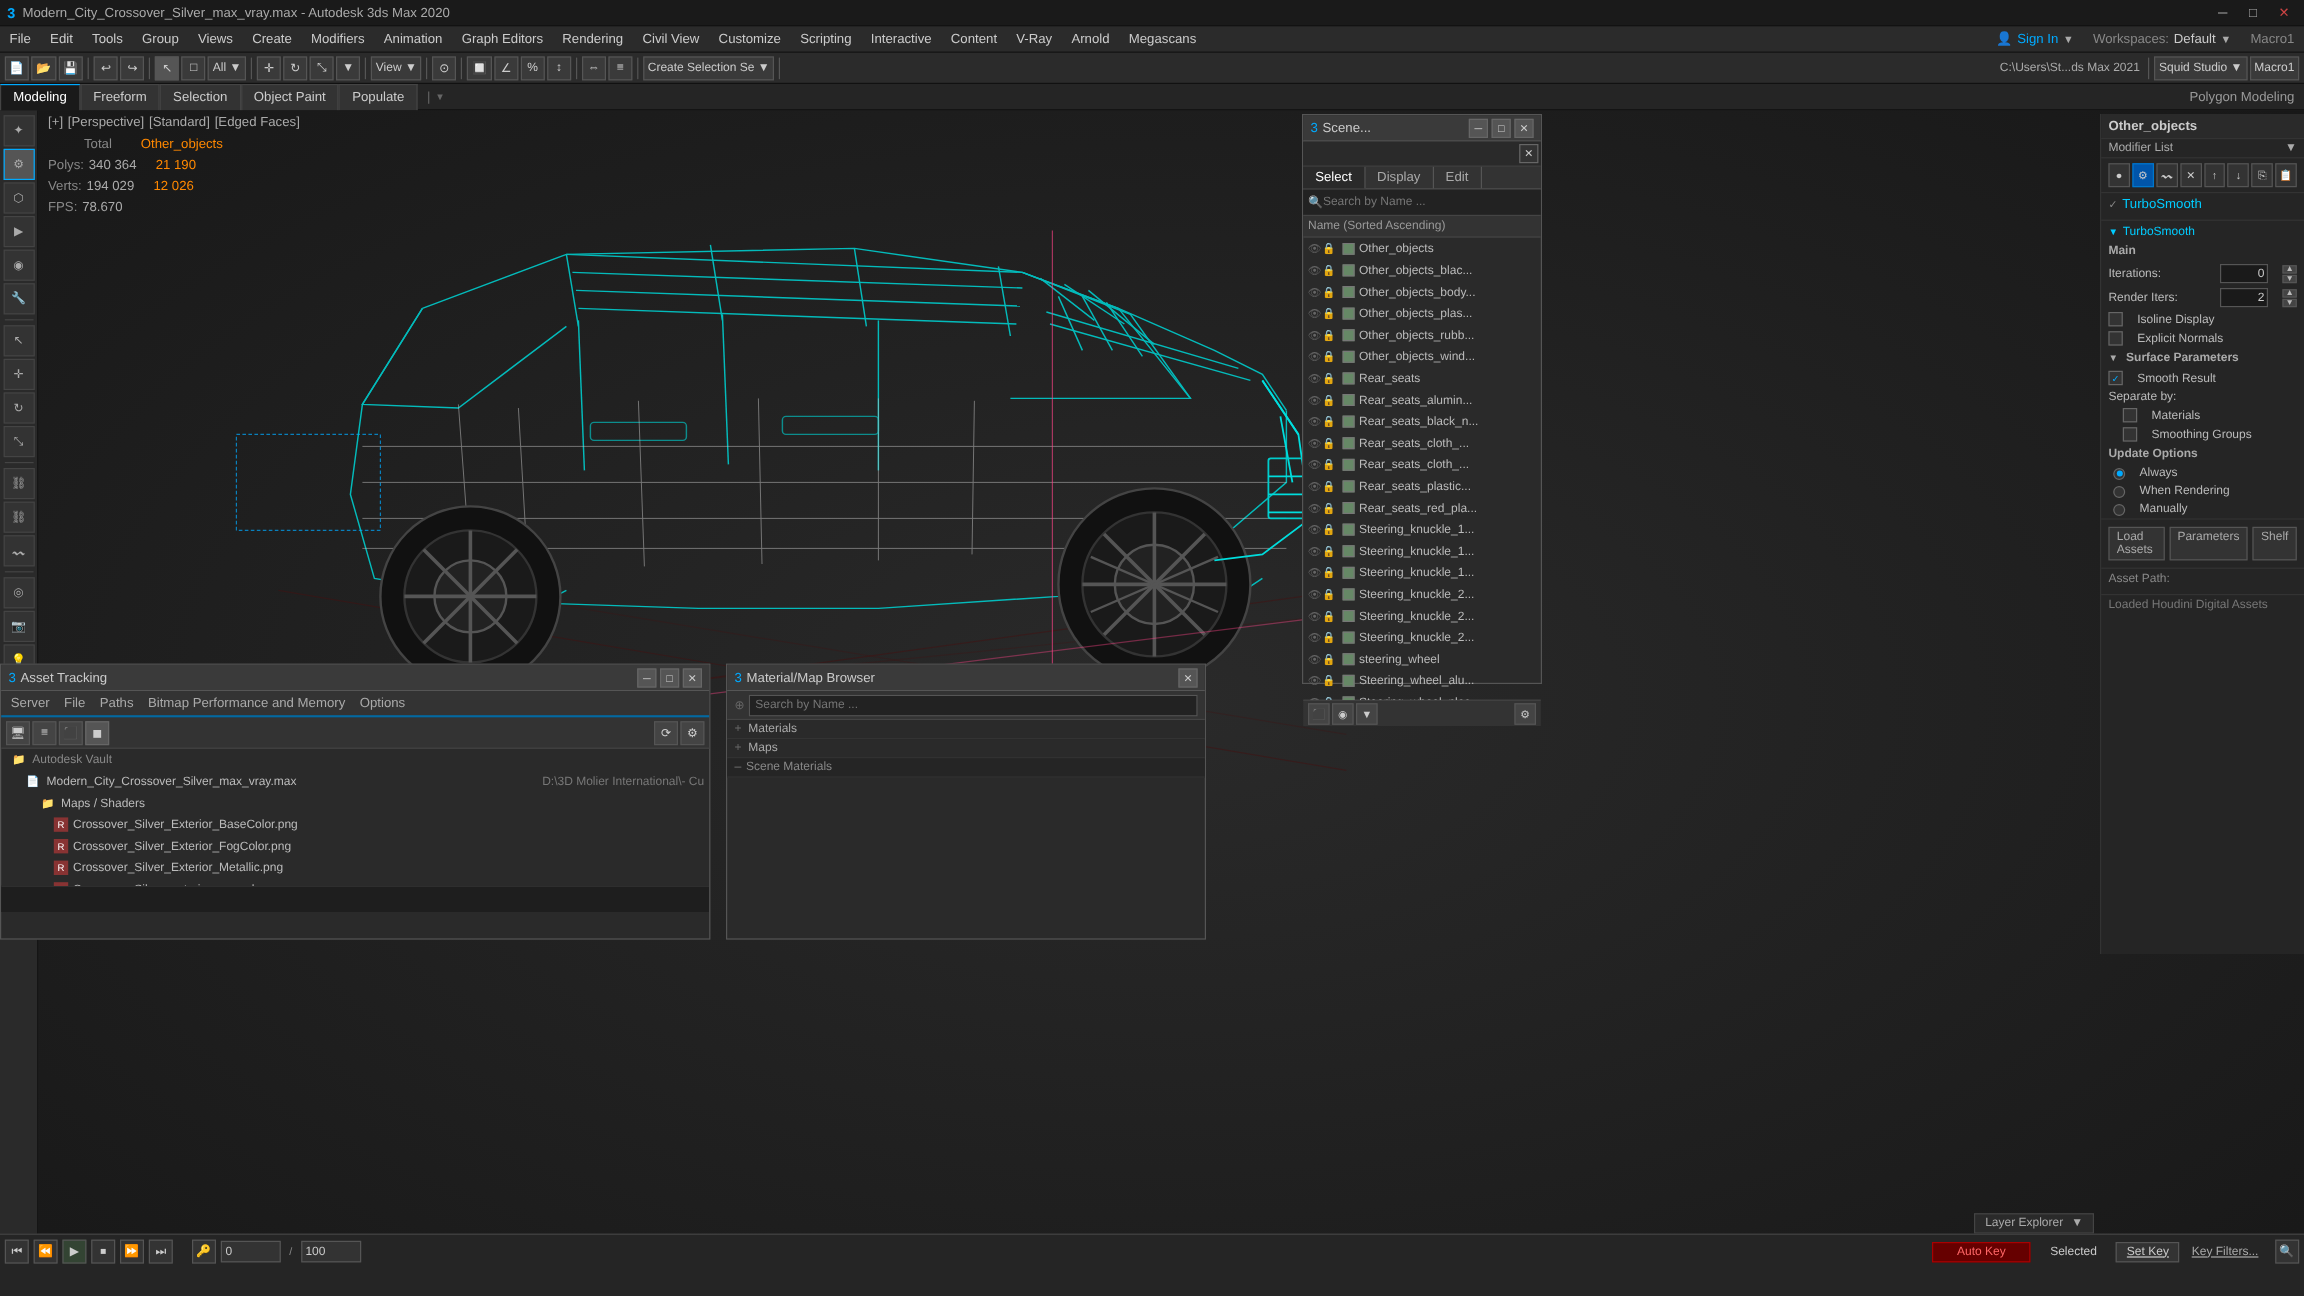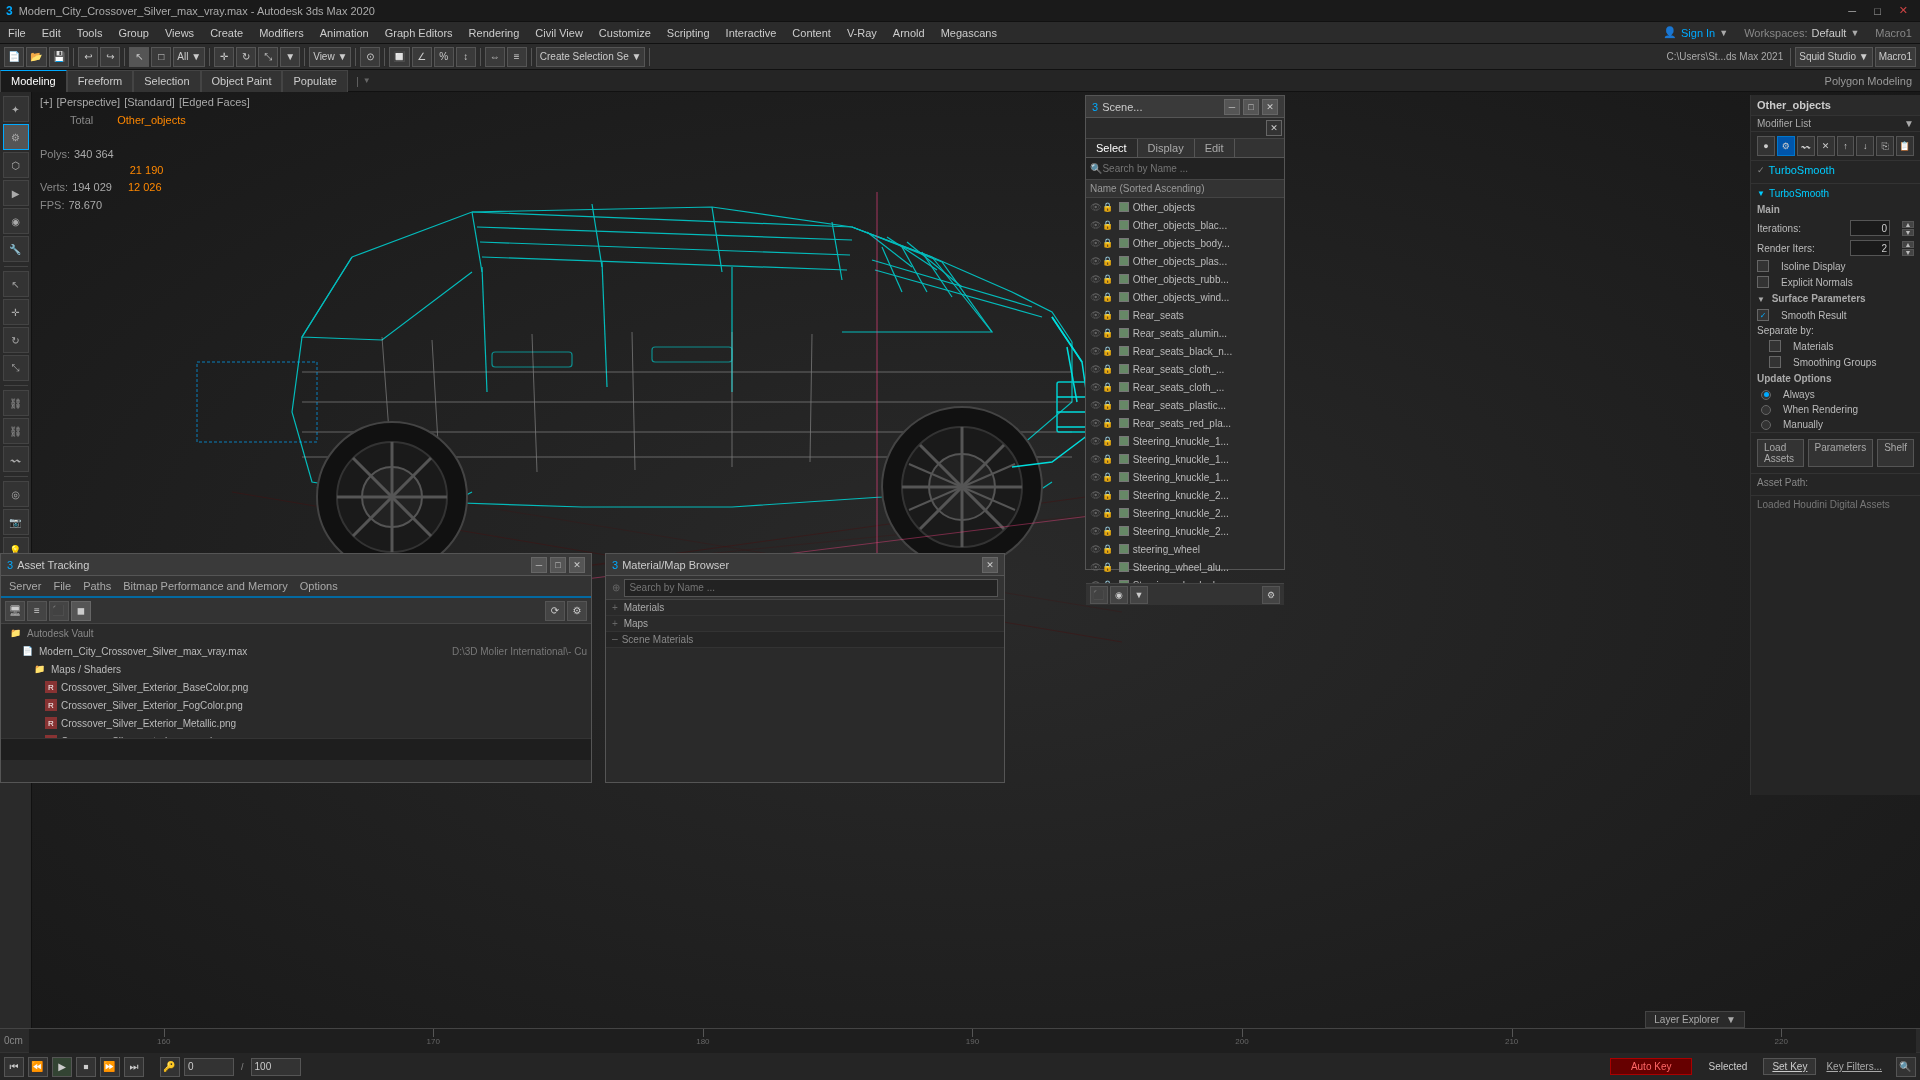--- a/index.html
+++ b/index.html
@@ -741,21 +741,21 @@
     </div>
 
     <div id="stats-box">
       <div style="display:flex;align-items:center;gap:4px;">
         <span style="color:#888;margin-left:30px;">Total</span>
         <span style="color:#ff8800;margin-left:20px;">Other_objects</span>
       </div>
       <div style="display:flex;align-items:center;gap:4px;">
         <span style="color:#888;">Polys:</span>
         <span>340 364</span>
-        <span style="color:#ff8800;margin-left:12px;margin-top:32px;">21 190</span>
+        <span style="color:#ff8800;margin-left:12px;">21 190</span>
       </div>
       <div style="display:flex;align-items:center;gap:4px;">
         <span style="color:#888;">Verts:</span>
         <span>194 029</span>
         <span style="color:#ff8800;margin-left:12px;">12 026</span>
       </div>
       <div style="display:flex;align-items:center;gap:4px;">
         <span style="color:#888;">FPS:</span>
         <span>78.670</span>
       </div>
@@ -1216,40 +1216,20 @@
   </div>
 
   <div style="padding:2px 6px;font-size:10px;color:#888;background:#252525;border-bottom:1px solid #333;display:flex;align-items:center;">
     <span style="margin-right:4px;font-size:8px;">─</span>
     <span>Scene Materials</span>
   </div>
 
 </div>
 
 <div id="timeline">
-  <div id="timeline-bar">
-    <span style="font-size:10px;color:#888;padding-right:4px;">0cm</span>
-    <div class="tl-ruler">
-
-    <span class="tl-tick" style="left: 7.14286%;"></span>
-        <span class="tl-tick-label" style="left: 7.14286%;">160</span>
-        <span class="tl-tick" style="left: 21.4286%;"></span>
-        <span class="tl-tick-label" style="left: 21.4286%;">170</span>
-        <span class="tl-tick" style="left: 35.7143%;"></span>
-        <span class="tl-tick-label" style="left: 35.7143%;">180</span>
-        <span class="tl-tick" style="left: 50%;"></span>
-        <span class="tl-tick-label" style="left: 50%;">190</span>
-        <span class="tl-tick" style="left: 64.2857%;"></span>
-        <span class="tl-tick-label" style="left: 64.2857%;">200</span>
-        <span class="tl-tick" style="left: 78.5714%;"></span>
-        <span class="tl-tick-label" style="left: 78.5714%;">210</span>
-        <span class="tl-tick" style="left: 92.8571%;"></span>
-        <span class="tl-tick-label" style="left: 92.8571%;">220</span>
-      </div>
-  </div>
   <div id="timeline-controls">
     <div class="tl-btn">⏮</div>
     <div class="tl-btn">⏪</div>
     <div class="tl-btn" style="background:#334433;">▶</div>
     <div class="tl-btn">⏹</div>
     <div class="tl-btn">⏩</div>
     <div class="tl-btn">⏭</div>
     <span style="width:8px;"></span>
     <div class="tl-btn">🔑</div>
     <input class="tl-input" type="text" value="0" style="">

